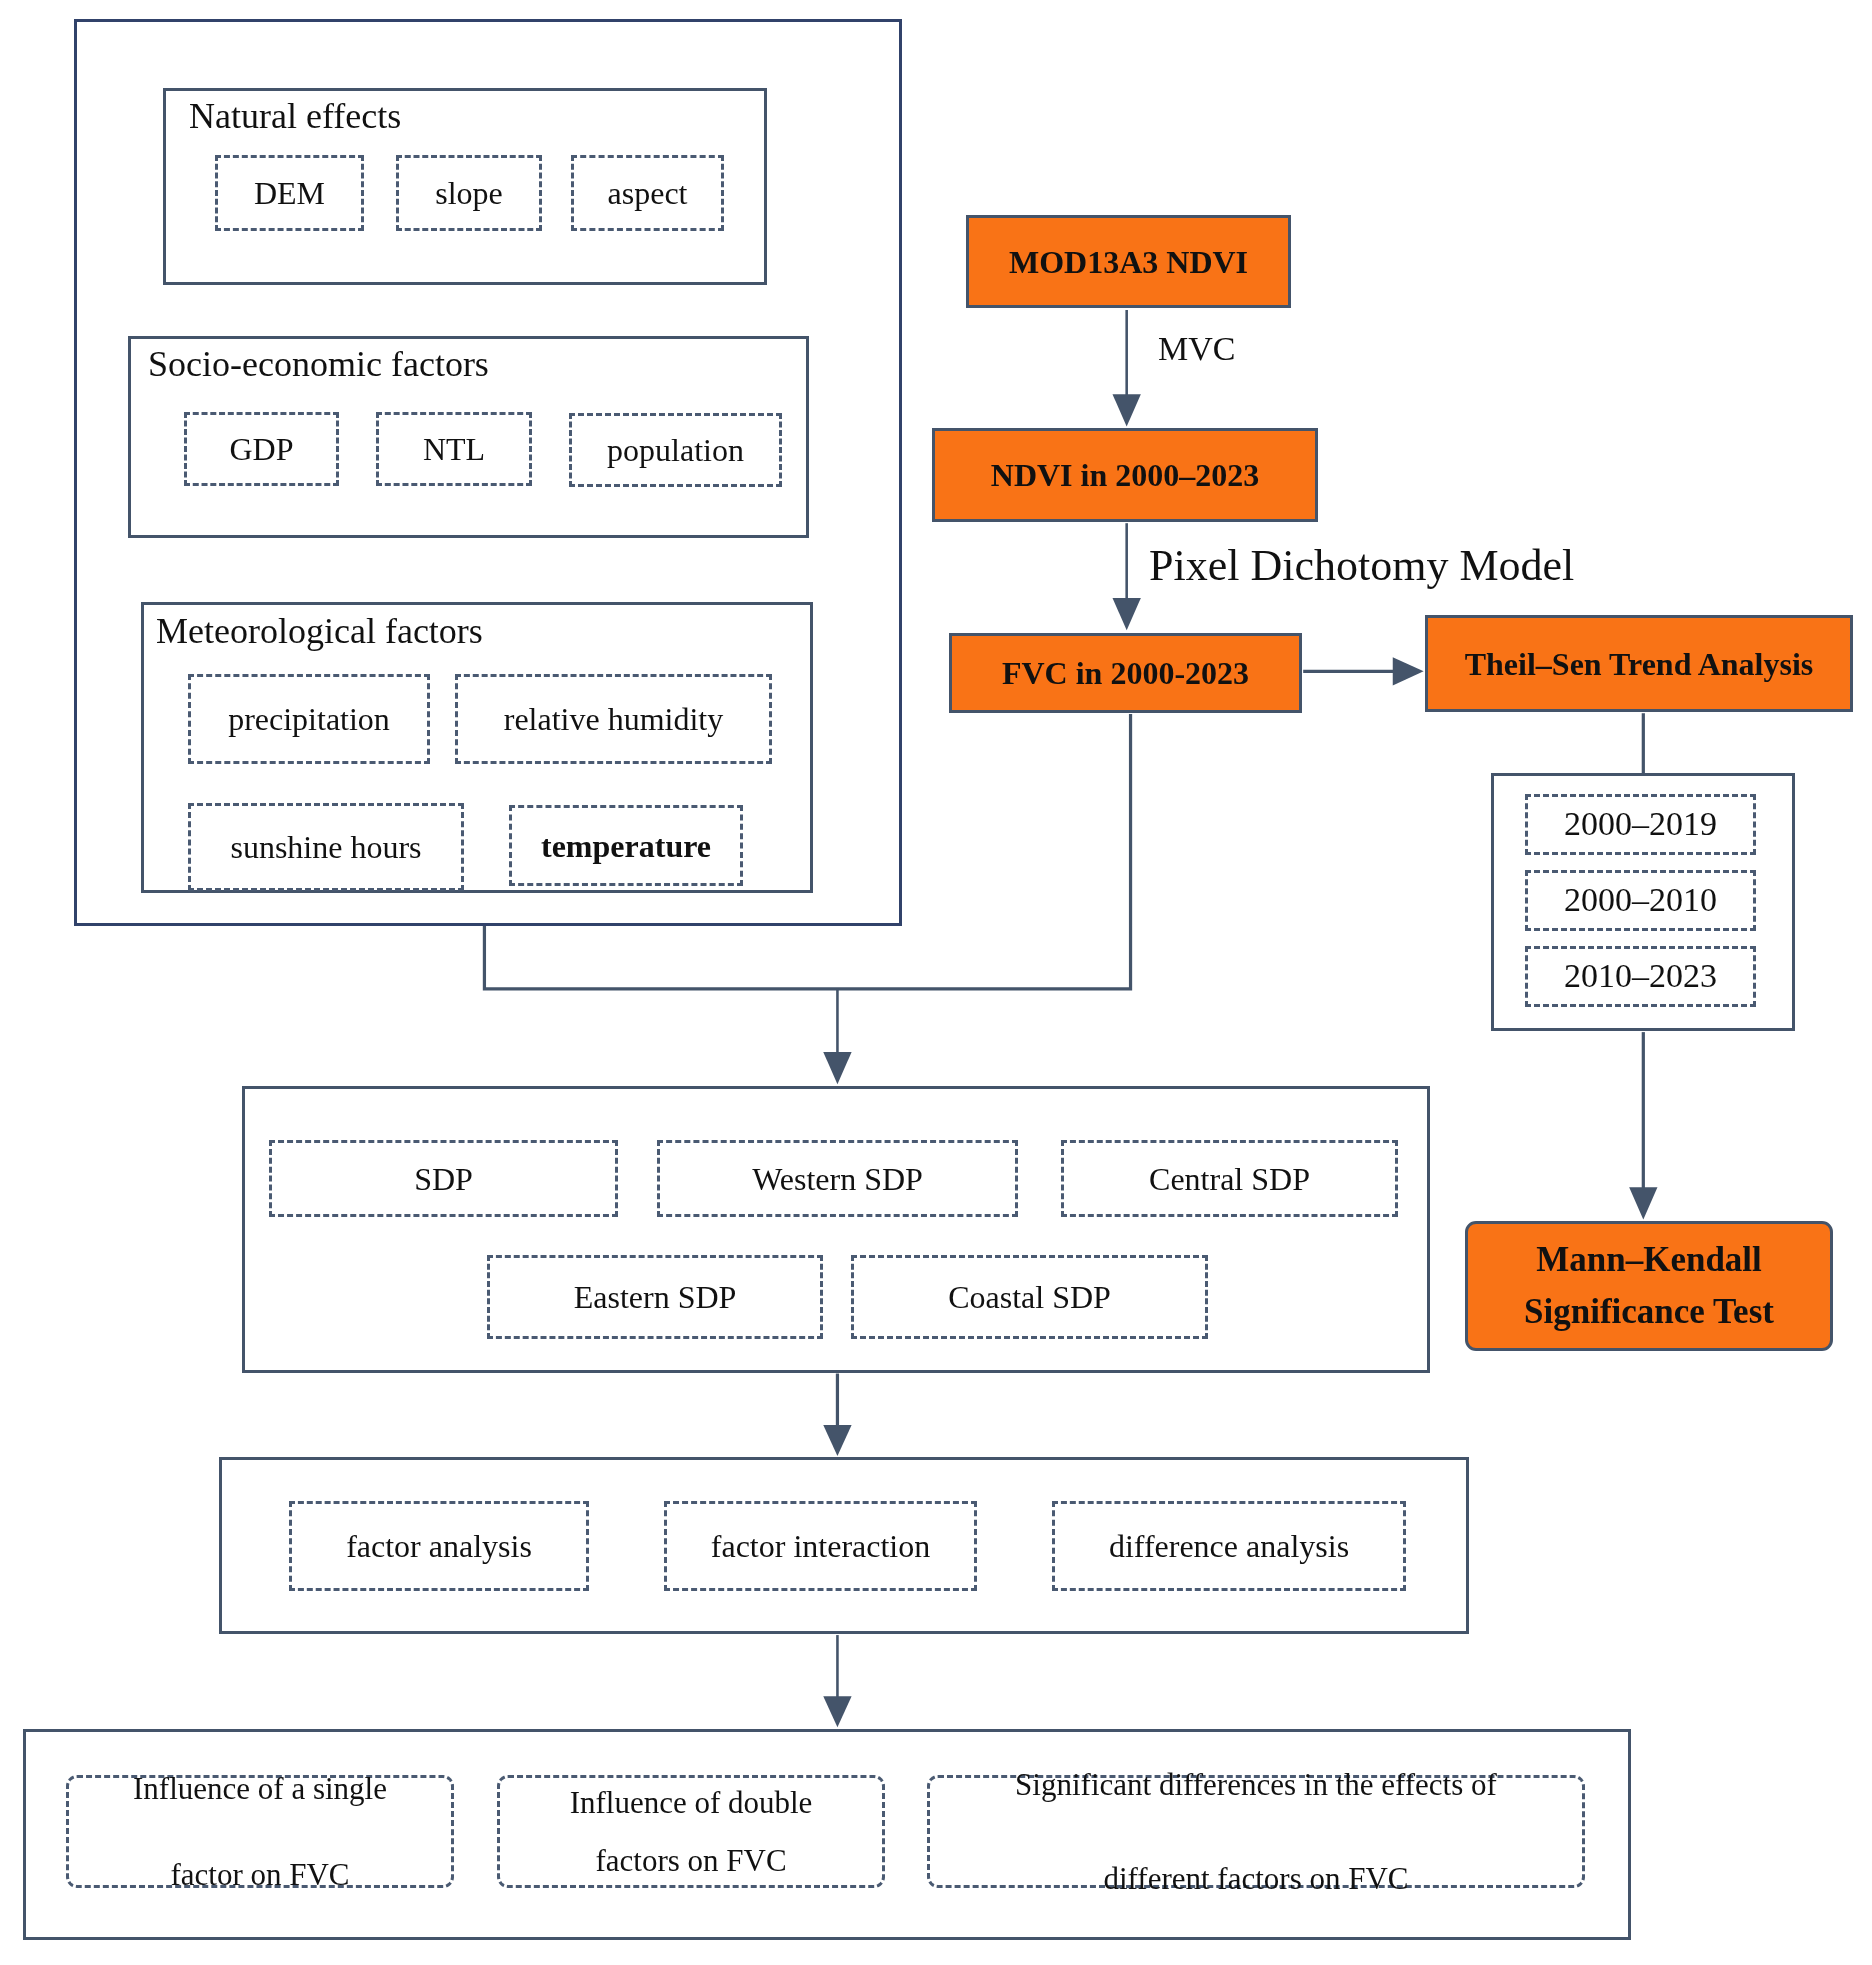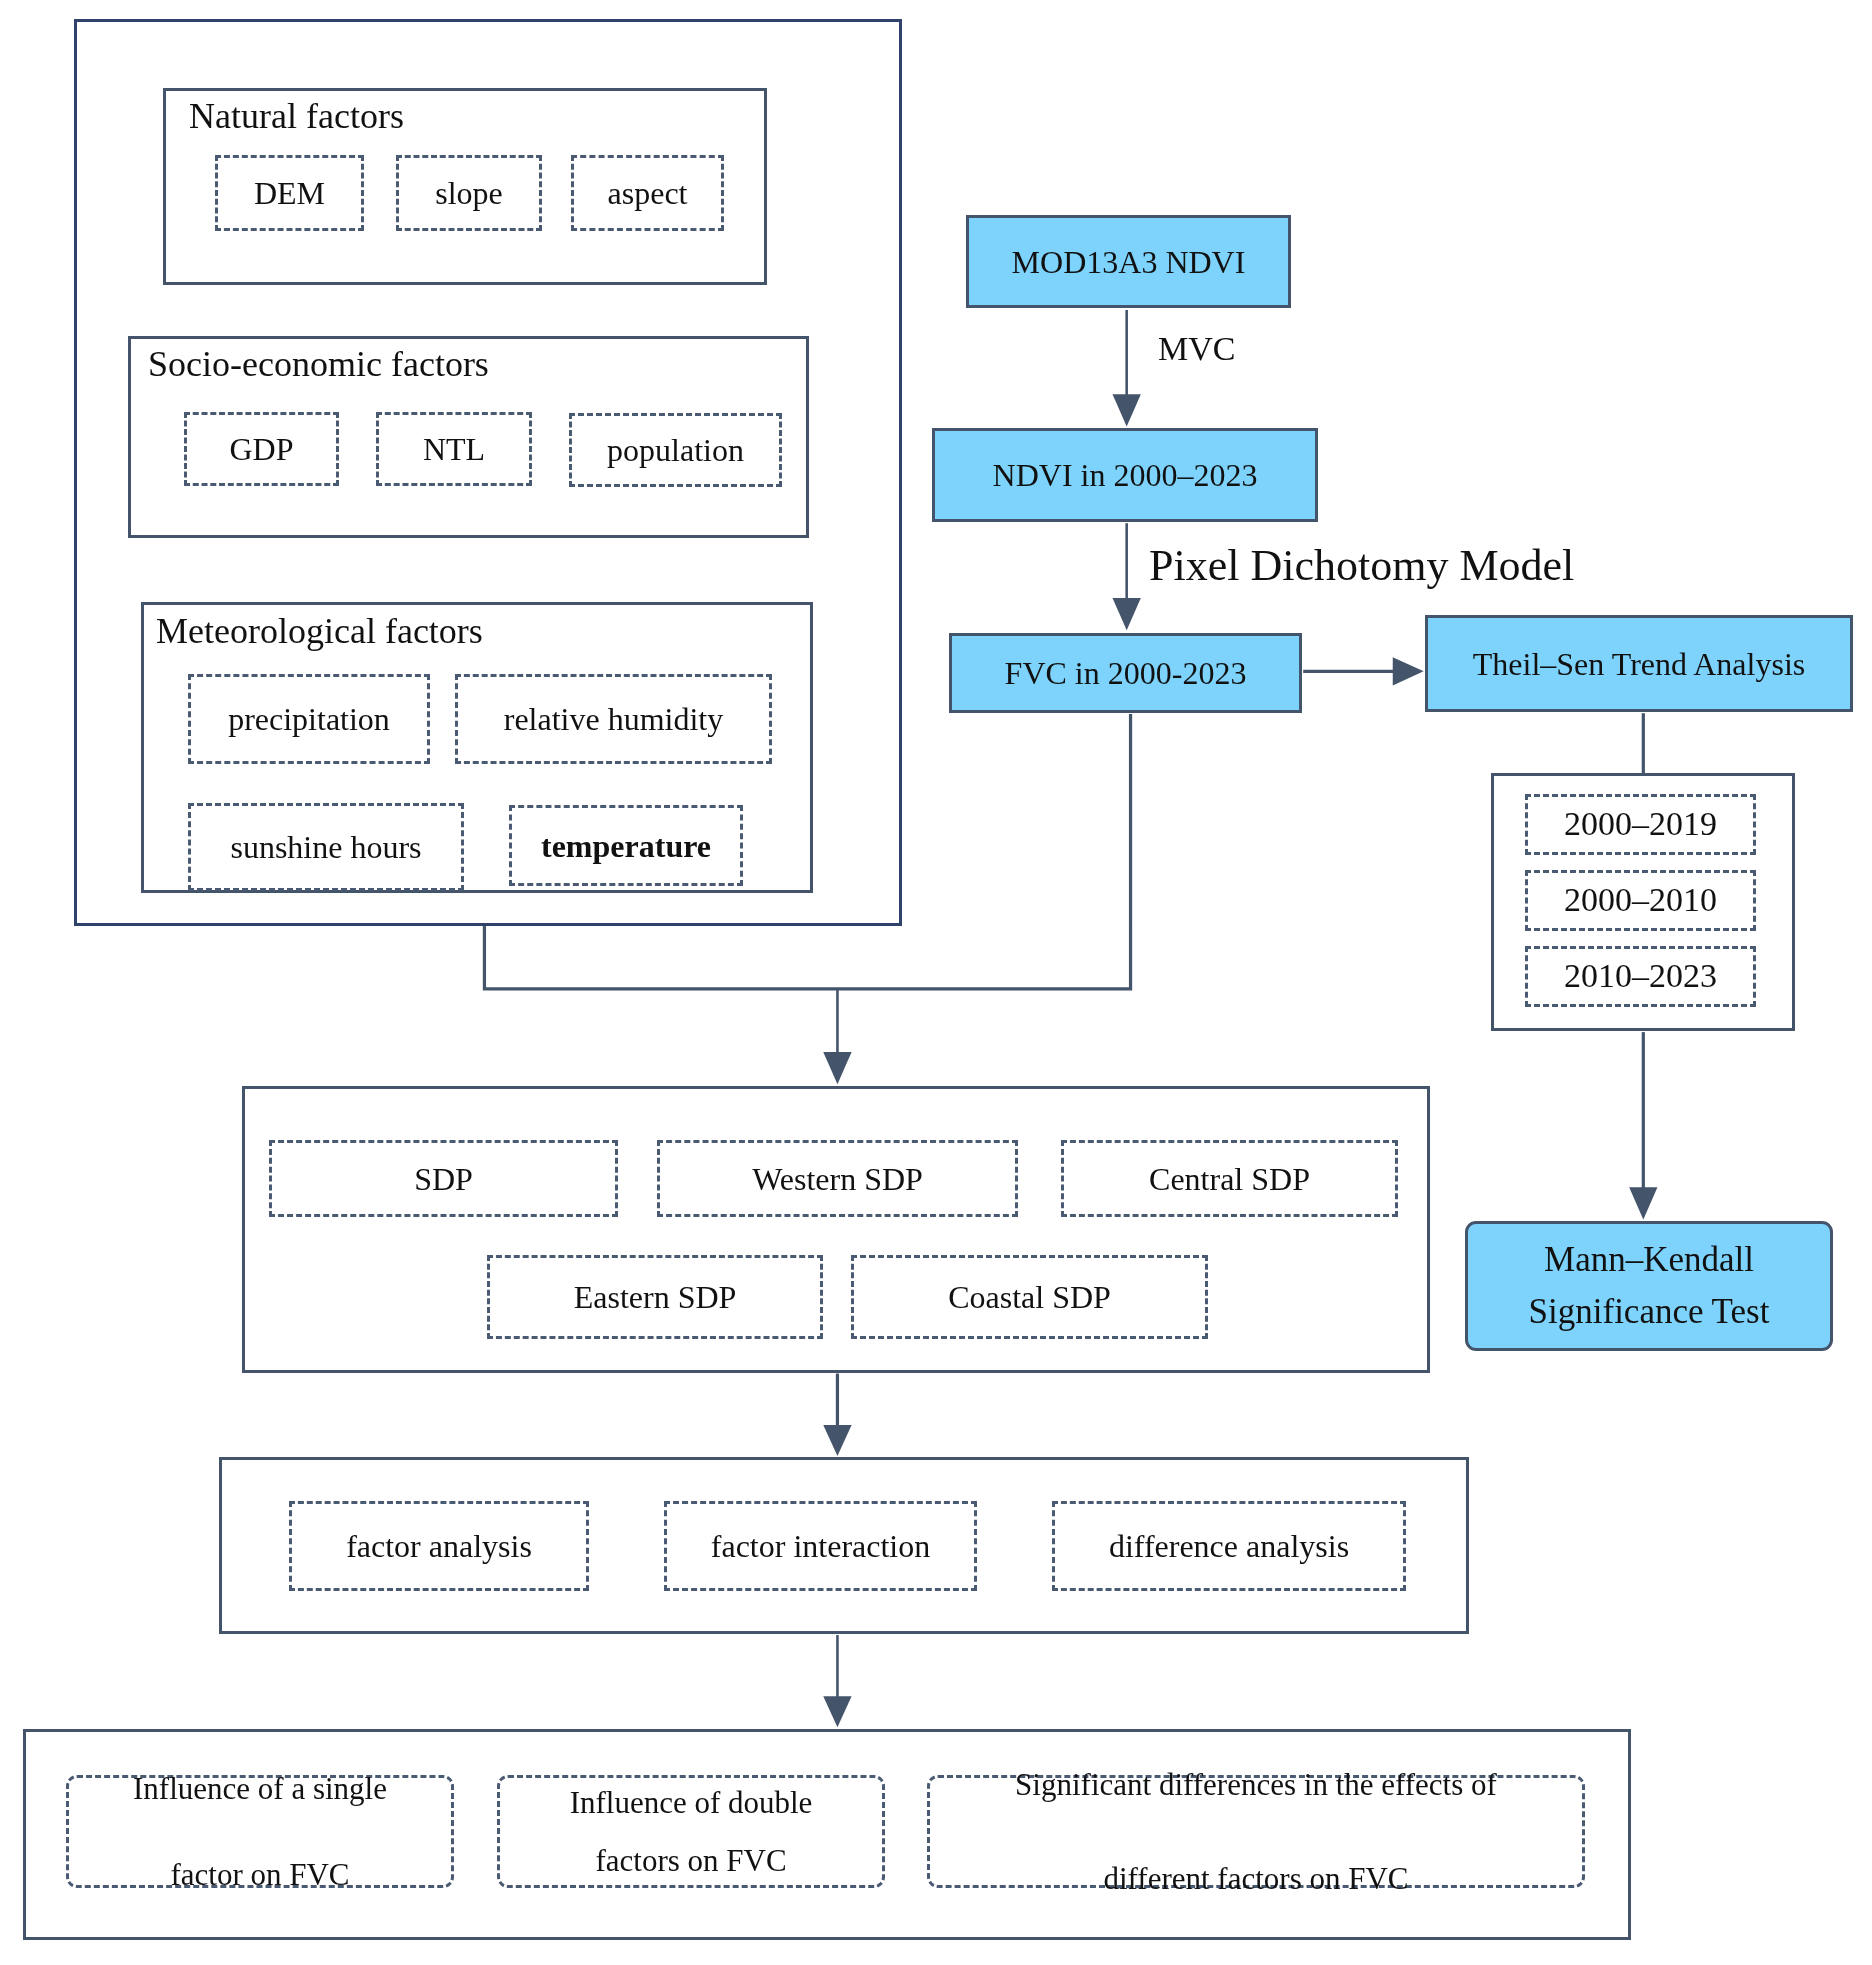--- a/index.html
+++ b/index.html
@@ -3,23 +3,23 @@
 <meta charset="utf-8">
 <style>
   html,body{margin:0;padding:0;background:#ffffff;}
   #canvas{
     position:relative;width:1872px;height:1965px;background:#ffffff;
     font-family:"Liberation Serif","DejaVu Serif",serif;color:#111111;
   }
   .panel{position:absolute;box-sizing:border-box;border:3.2px solid #44546a;background:transparent;}
   .outer-panel{border:3.9px solid #31426a;}
   .node{
-    position:absolute;box-sizing:border-box;border:3.2px solid #44546a;background:#7dd3fc;
+    position:absolute;box-sizing:border-box;border:3.2px solid #44546a;background:#f97316;
     display:flex;align-items:center;justify-content:center;text-align:center;
-    font-size:32px;line-height:1.25;
+    font-size:32px;line-height:1.25;font-weight:bold;
   }
   .dashed{
     position:absolute;box-sizing:border-box;border:3.2px dashed #4a5a72;background:transparent;
     display:flex;align-items:center;justify-content:center;text-align:center;
     font-size:32px;line-height:1.25;
   }
   .dashed.thick{border-width:3.9px;}
   .col{flex-direction:column;border-radius:11px;}
   .panel-title{position:absolute;font-size:36px;white-space:nowrap;}
   .flow-label{position:absolute;font-size:44px;white-space:nowrap;}
@@ -56,21 +56,21 @@
     <line x1="1300" y1="2132" x2="1300" y2="2214" stroke="#44546a" stroke-width="5"></line>
     <polygon points="1278,2212 1322,2212 1300,2260" fill="#44546a"></polygon>
 
     <line x1="1300" y1="2538" x2="1300" y2="2635" stroke="#44546a" stroke-width="4"></line>
     <polygon points="1278,2633 1322,2633 1300,2681" fill="#44546a"></polygon>
   </svg>
 
   <div class="panel outer-panel" style="left:74px;top:19.3px;width:828px;height:907px;"></div>
 
   <div class="panel" style="left:163px;top:88px;width:604px;height:197px;"></div>
-  <div class="panel-title" style="left:189px;top:95px;">Natural factors</div>
+  <div class="panel-title" style="left:189px;top:95px;">Natural effects</div>
   <div class="dashed" style="left:215px;top:155px;width:149px;height:76px;">DEM</div>
   <div class="dashed" style="left:396px;top:155px;width:146px;height:76px;">slope</div>
   <div class="dashed" style="left:571px;top:155px;width:153px;height:76px;">aspect</div>
 
   <div class="panel" style="left:128px;top:336px;width:681px;height:202px;"></div>
   <div class="panel-title" style="left:148px;top:343px;">Socio-economic factors</div>
   <div class="dashed" style="left:184px;top:412px;width:155px;height:74px;">GDP</div>
   <div class="dashed" style="left:376px;top:412px;width:156px;height:74px;">NTL</div>
   <div class="dashed" style="left:569px;top:413px;width:213px;height:74px;">population</div>
 

